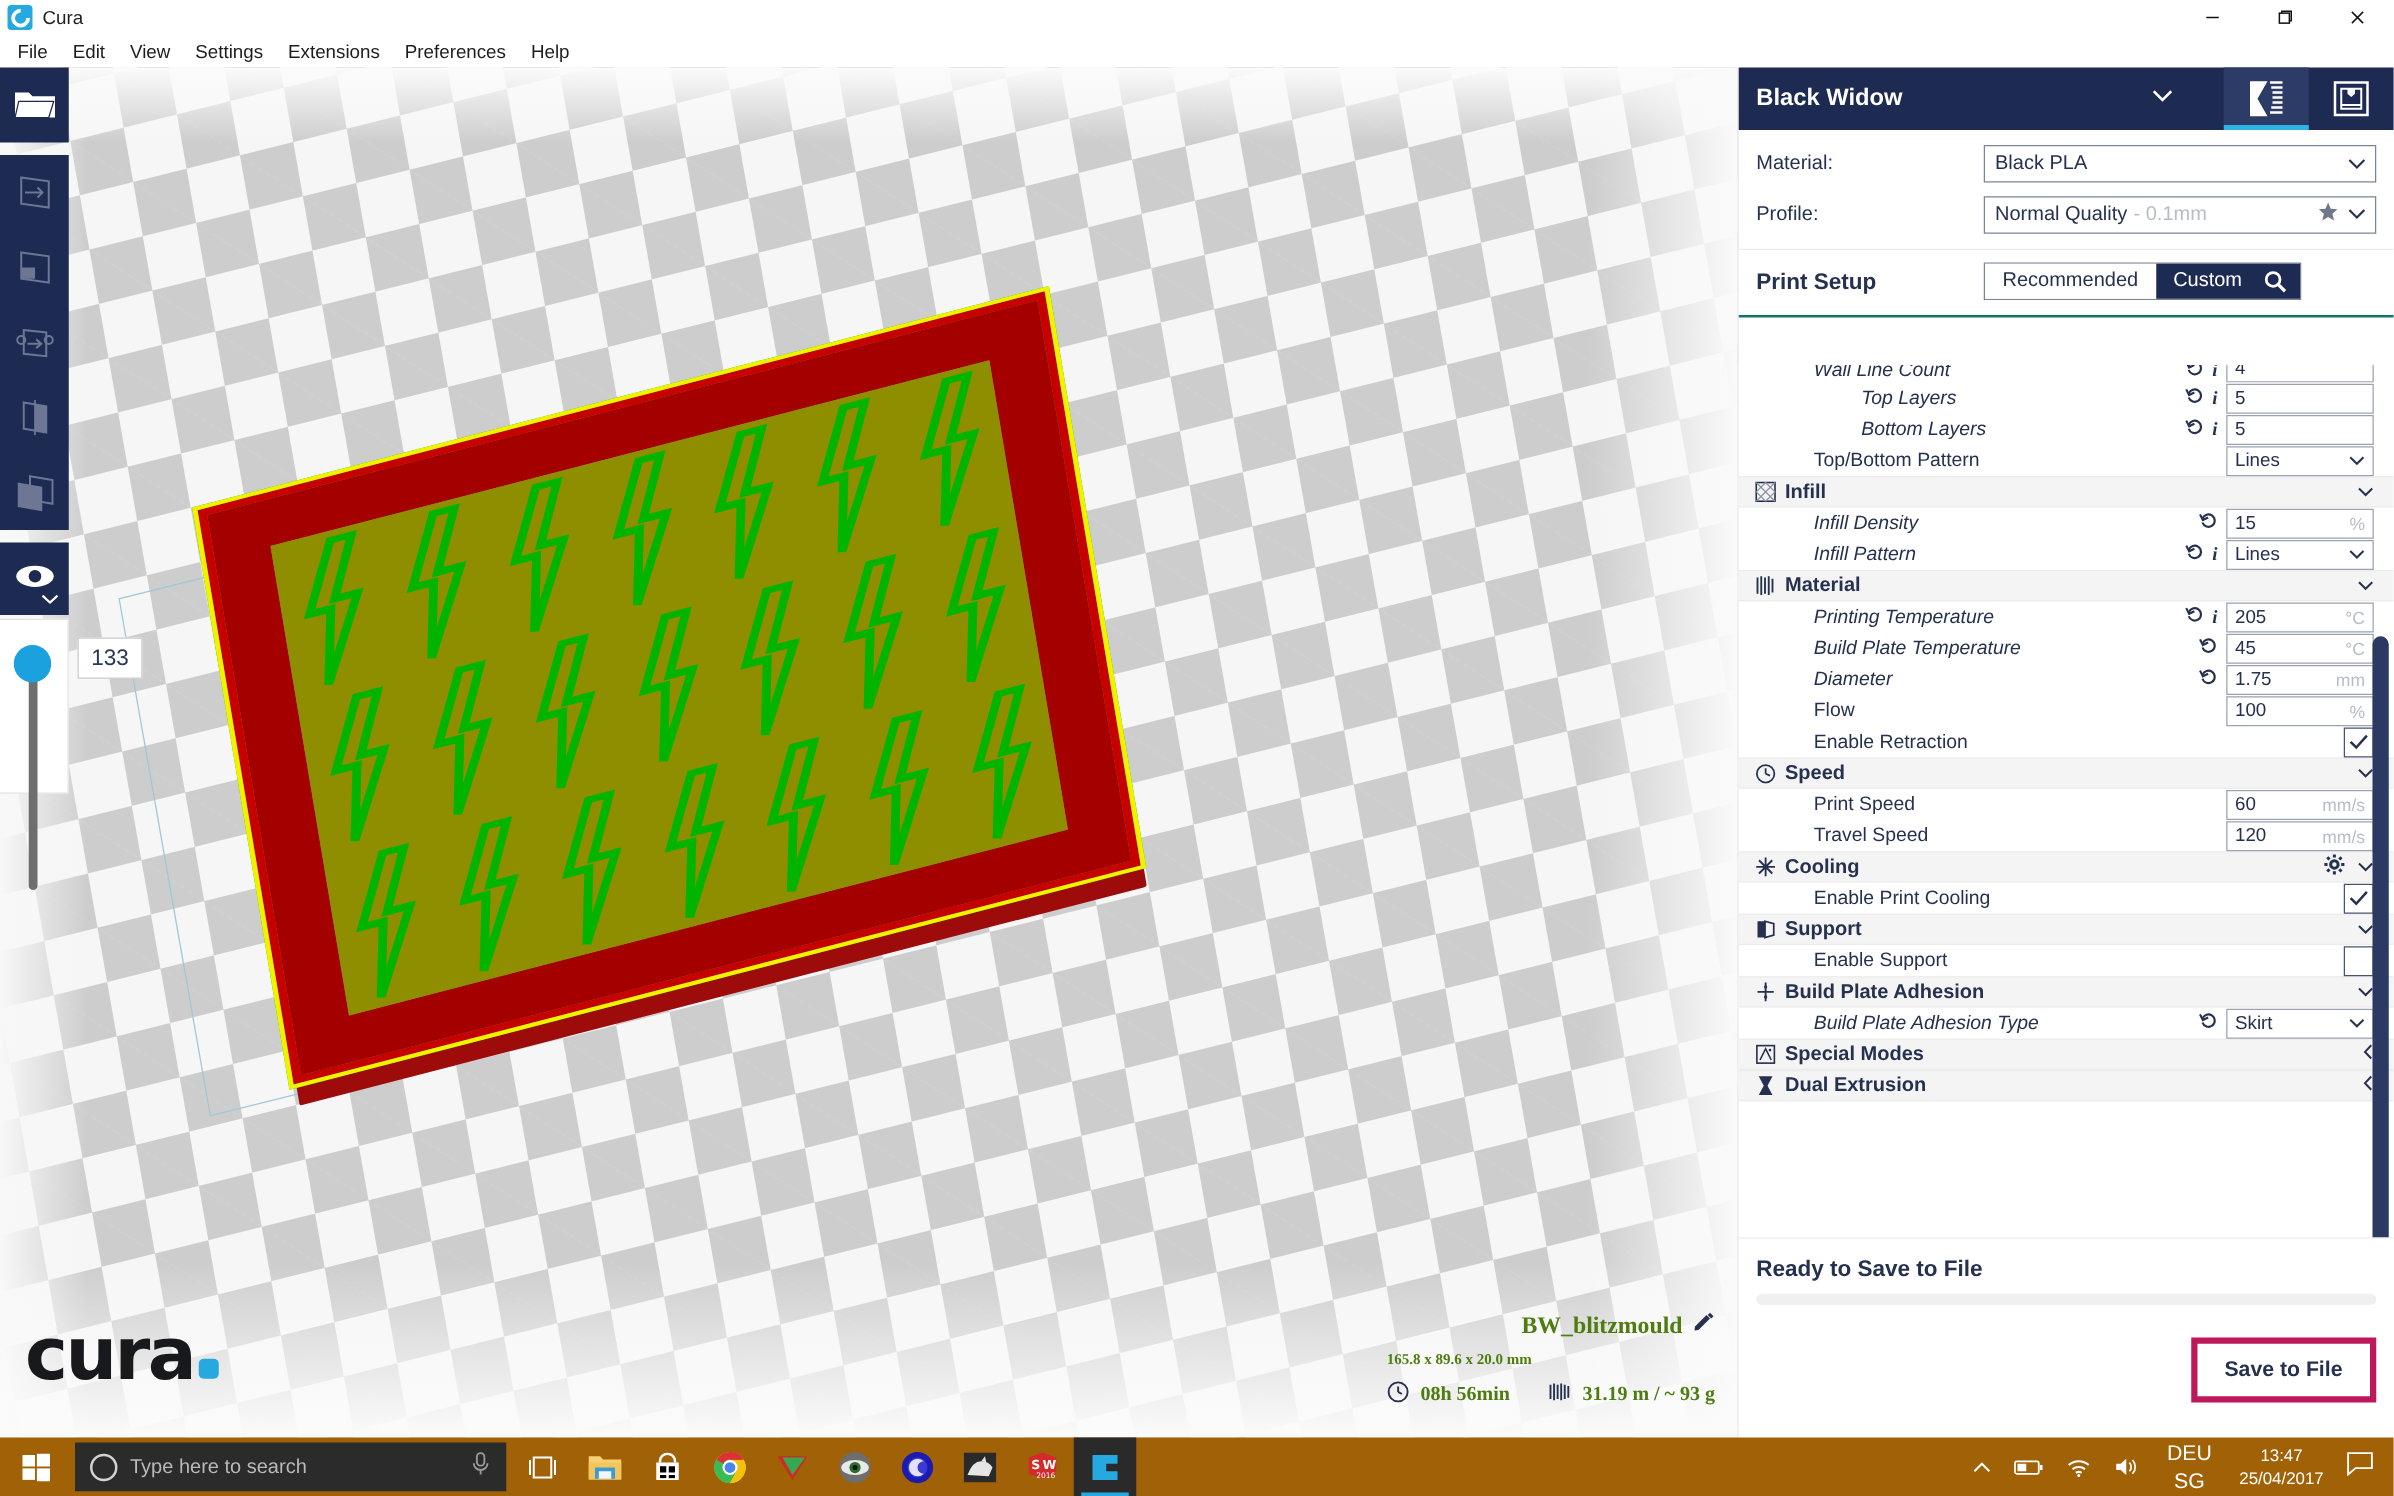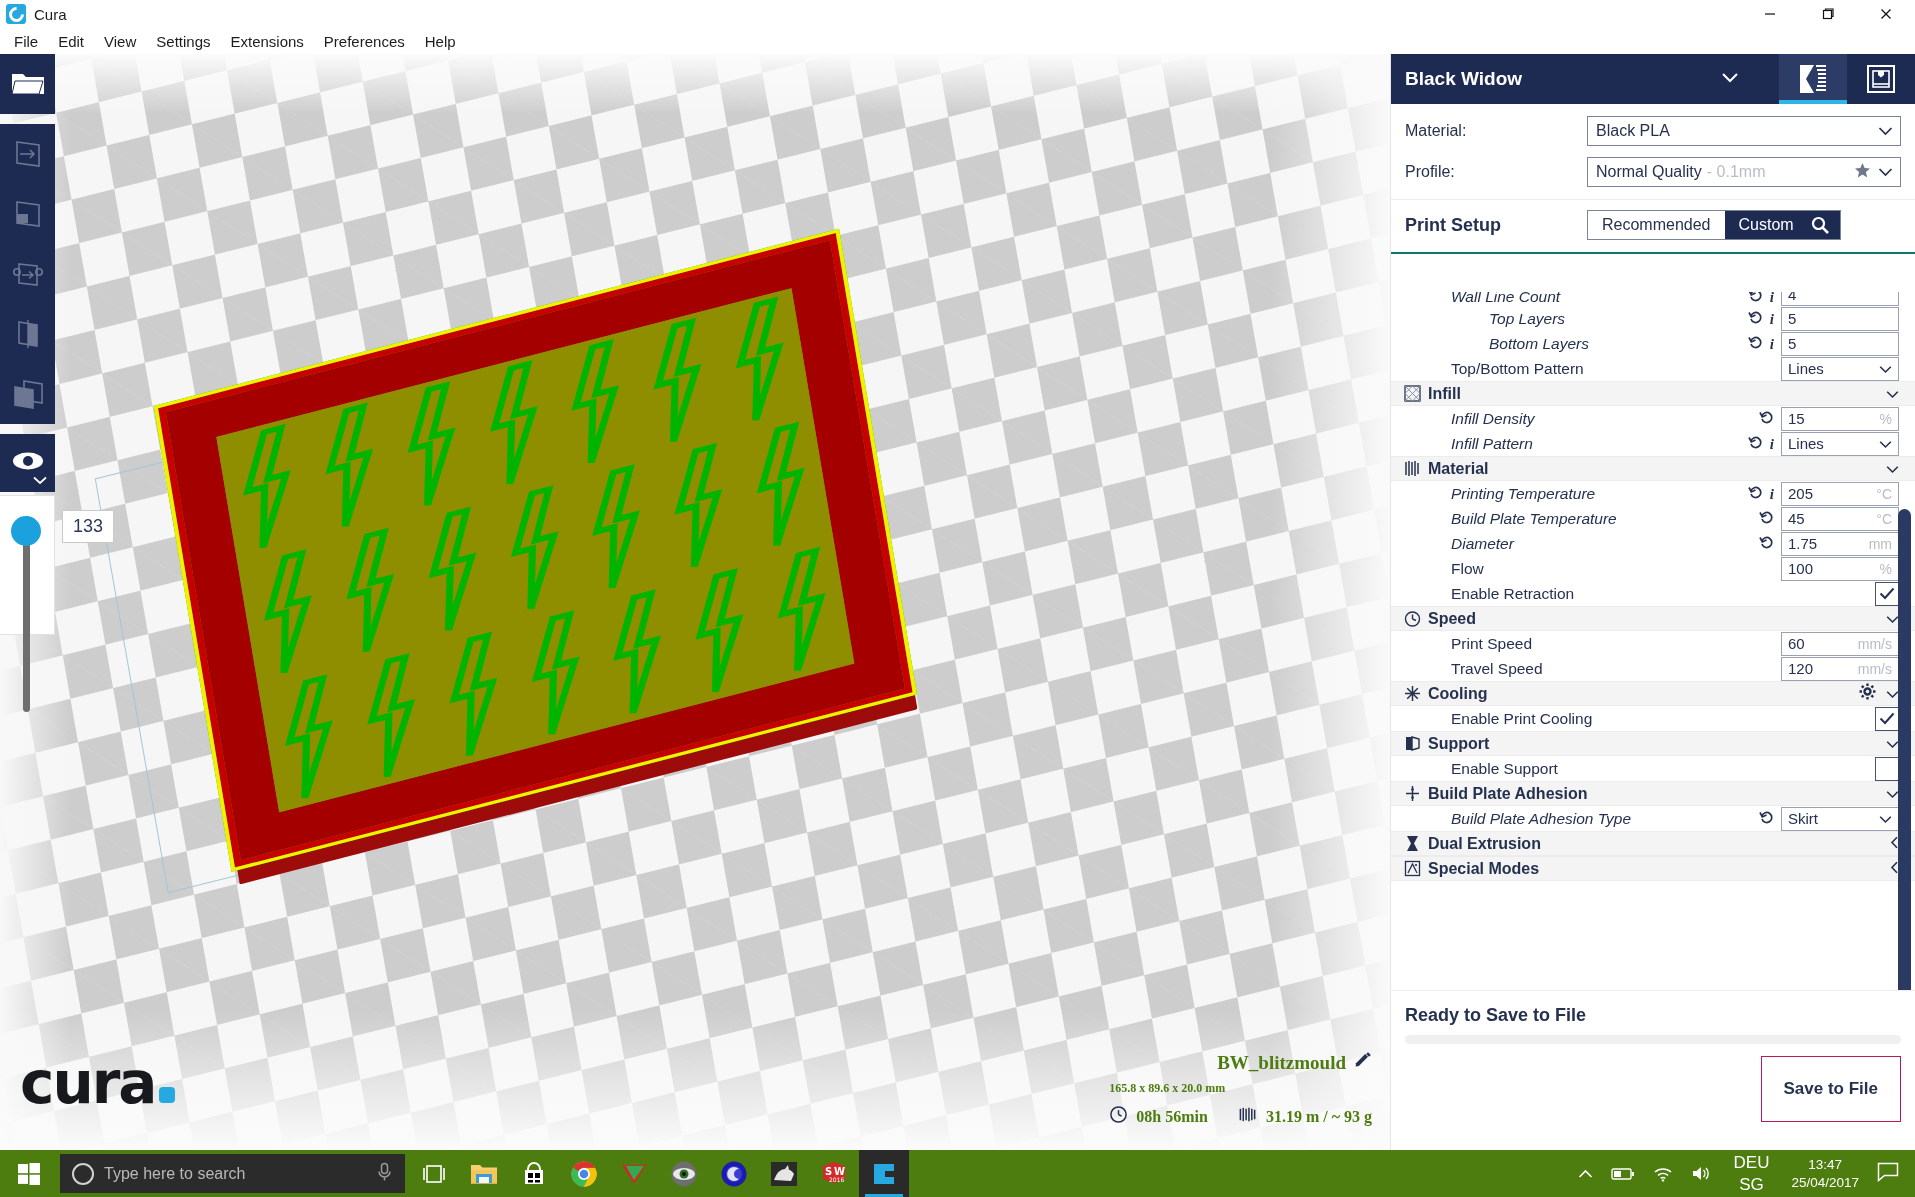--- a/index.html
+++ b/index.html
@@ -264,29 +264,29 @@
   .panel-footer {
     position: absolute; left: 0; right: 0; bottom: 0; height: 160px;
     background: #ffffff; border-top: 1px solid #eee; padding: 14px;
   }
   .pf-title { font-size: 18px; font-weight: bold; color: #25314f; }
   .pf-progress {
     margin-top: 9px; height: 9px; background: #f0f0f0; border-radius: 5px;
   }
   .pf-save {
     position: absolute; right: 14px; bottom: 28px;
-    border: 1px solid #be185d; background: #fff;
-    padding: 22px 22px; font-size: 17px; font-weight: bold; color: #25314f;
+    border: 5px solid #be185d; background: #fff;
+    padding: 11px 22px; font-size: 17px; font-weight: bold; color: #25314f;
     cursor: pointer;
   }
 
   
   .taskbar {
     position: absolute; bottom: 0; left: 0; width: 1915px; height: 47px;
-    background: #4d7c0f; display: flex; align-items: center;
+    background: #a16207; display: flex; align-items: center;
   }
   .tb-start {
     width: 58px; height: 47px; display: flex; align-items: center; justify-content: center;
     cursor: pointer;
   }
   .tb-search {
     width: 345px; height: 39px; background: #2b2b2b; display: flex; align-items: center;
     padding: 0 12px; margin-left: 2px; position: relative; cursor: text;
   }
   .tb-search-ring {
@@ -943,39 +943,39 @@
           <div class="set-val">
             <span>Skirt</span>
             <span class="chev"><svg width="13" height="9" viewBox="0 0 13 9">
                 <path d="M1.2 1.8 L6.5 7 L11.8 1.8" fill="none" stroke="#25314f" stroke-width="1.6"></path>
               </svg></span>
           </div>
         </div>
         <div class="cat-row">
           <div class="cat-icon">
             <svg width="17" height="17" viewBox="0 0 17 17">
-              <path d="M3 1 L14 1 L10 8.5 L14 16 L3 16 L7 8.5 Z" fill="#25314f"></path>
-            </svg>
-          </div>
-          <div class="cat-name">Dual Extrusion</div>
+              <rect x="1.5" y="1.5" width="14" height="14" fill="none" stroke="#25314f" stroke-width="1.3"></rect>
+              <path d="M4 13 L8.5 4 L13 13" fill="none" stroke="#25314f" stroke-width="1.3"></path>
+              <circle cx="12" cy="5" r="1.1" fill="#25314f"></circle>
+            </svg>
+          </div>
+          <div class="cat-name">Special Modes</div>
           <div class="cat-right">
             <span><svg width="9" height="13" viewBox="0 0 9 13">
                 <path d="M7 1.2 L2 6.5 L7 11.8" fill="none" stroke="#25314f" stroke-width="1.6"></path>
               </svg></span>
           </div>
         </div>
         <div class="cat-row">
           <div class="cat-icon">
             <svg width="17" height="17" viewBox="0 0 17 17">
-              <rect x="1.5" y="1.5" width="14" height="14" fill="none" stroke="#25314f" stroke-width="1.3"></rect>
-              <path d="M4 13 L8.5 4 L13 13" fill="none" stroke="#25314f" stroke-width="1.3"></path>
-              <circle cx="12" cy="5" r="1.1" fill="#25314f"></circle>
-            </svg>
-          </div>
-          <div class="cat-name">Special Modes</div>
+              <path d="M3 1 L14 1 L10 8.5 L14 16 L3 16 L7 8.5 Z" fill="#25314f"></path>
+            </svg>
+          </div>
+          <div class="cat-name">Dual Extrusion</div>
           <div class="cat-right">
             <span><svg width="9" height="13" viewBox="0 0 9 13">
                 <path d="M7 1.2 L2 6.5 L7 11.8" fill="none" stroke="#25314f" stroke-width="1.6"></path>
               </svg></span>
           </div>
         </div>
       </div>
 
     <div class="panel-scrollbar"></div>
 

